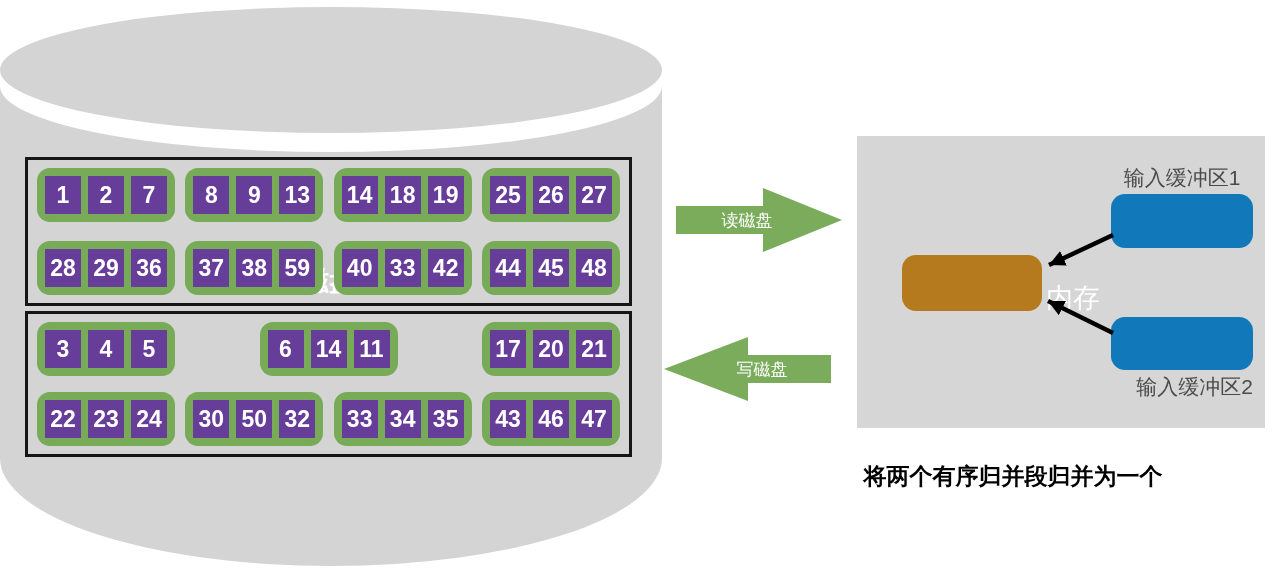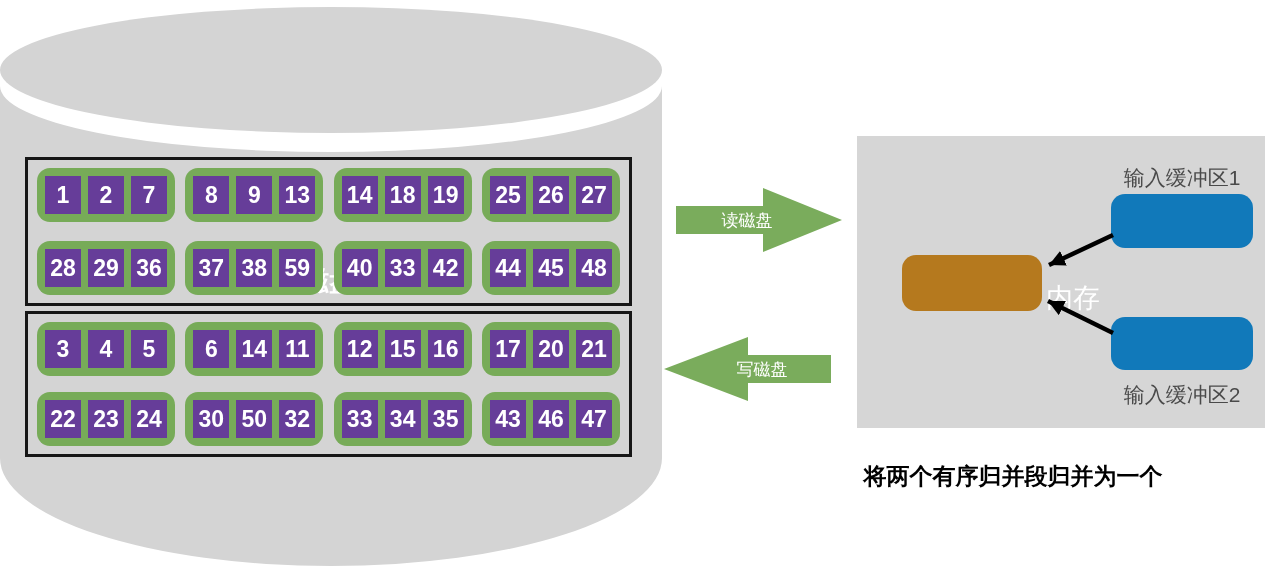--- a/index.html
+++ b/index.html
@@ -55,21 +55,21 @@
   .mem-panel {
     position:absolute; left:857px; top:136px; width:408px; height:292px;
     background: var(--panel-gray);
   }
   .mem-label {
     position:absolute; color: var(--label-gray);
     font-size:21px; text-align:center; white-space:nowrap;
   }
   #in1-label { left:254px; top:28px;  width:142px; }
   #out-label { left:45px;  top:89px;  width:140px; }
-  #in2-label { left:254px; top:245px; width:142px; }
+  #in2-label { left:254px; top:237px; width:142px;text-align:right; }
   .buffer { position:absolute; border-radius:14px; }
   #in-buffer-1  { left:254px; top:58px;  width:142px; height:54px; background:var(--buffer-blue); }
   #out-buffer   { left:45px;  top:119px; width:140px; height:56px; background:var(--buffer-orange); }
   #in-buffer-2  { left:254px; top:181px; width:142px; height:53px; background:var(--buffer-blue); }
   .mem-title {
     position:absolute; left:189px; top:144px;
     color:#ffffff; font-size:27px; white-space:nowrap;
   }
   .mem-arrows { position:absolute; left:0; top:0; pointer-events:none; }
 
@@ -142,25 +142,20 @@
       <div class="run-row">
         <div class="block-group">
           <div class="block-cell">3</div>
           <div class="block-cell">4</div>
           <div class="block-cell">5</div>
         </div>
         <div class="block-group">
           <div class="block-cell">6</div>
           <div class="block-cell">14</div>
           <div class="block-cell">11</div>
-        </div>
-        <div class="block-group">
-          <div class="block-cell">12</div>
-          <div class="block-cell">15</div>
-          <div class="block-cell">16</div>
         </div>
         <div class="block-group">
           <div class="block-cell">17</div>
           <div class="block-cell">20</div>
           <div class="block-cell">21</div>
         </div>
       </div>
       <div class="run-row">
         <div class="block-group">
           <div class="block-cell">22</div>

